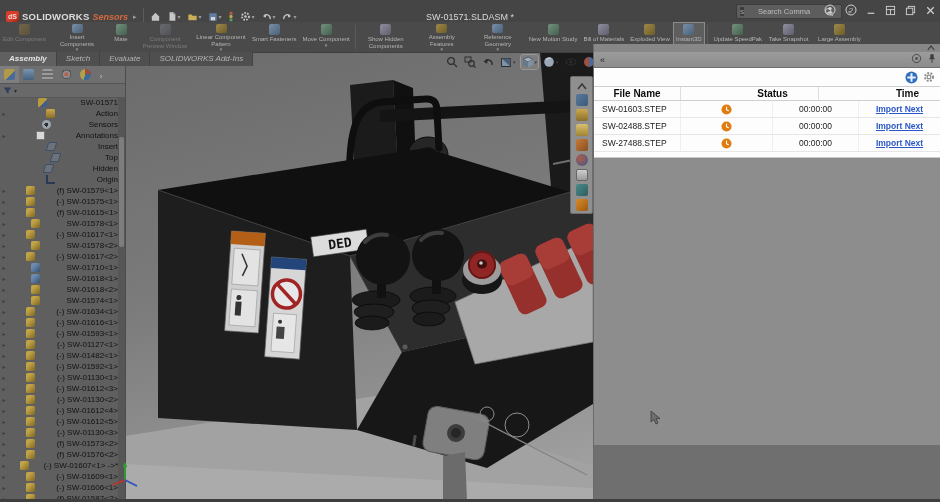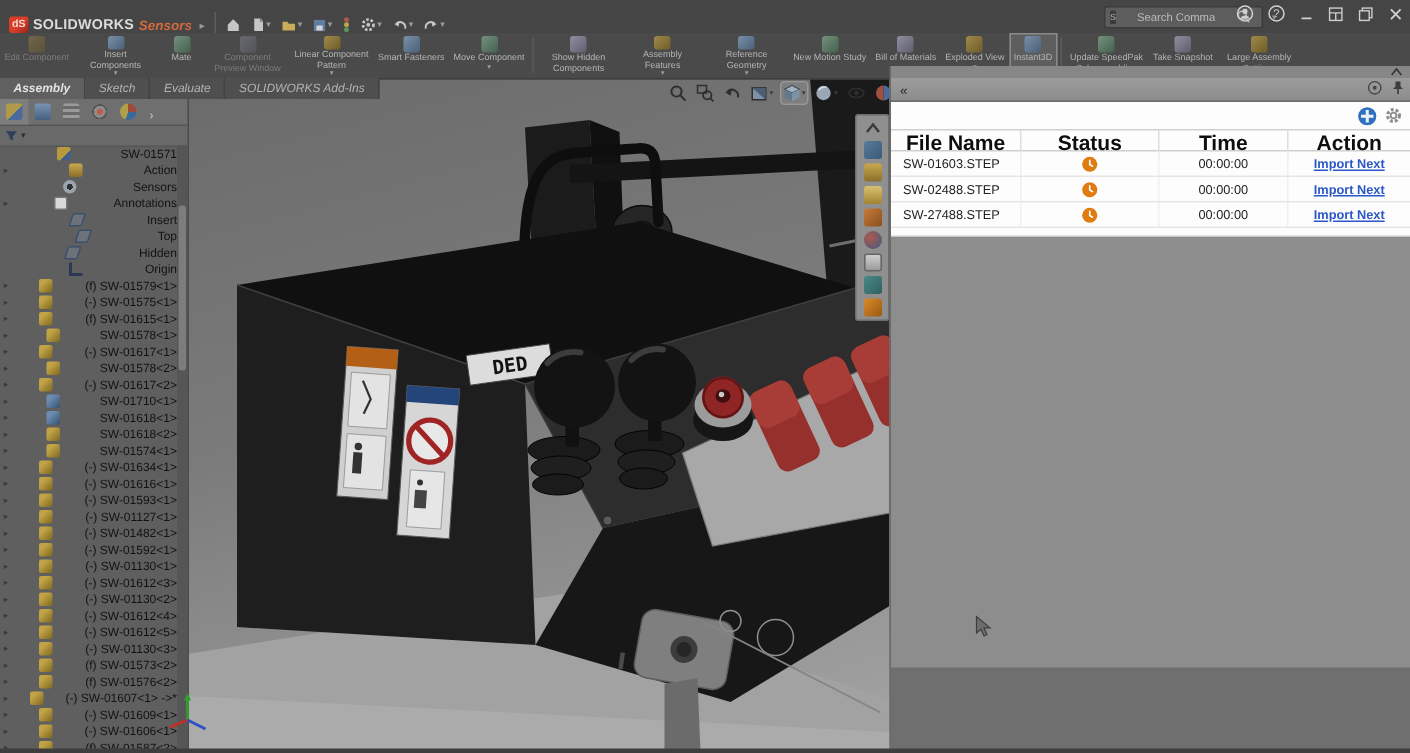--- a/index.html
+++ b/index.html
@@ -102,21 +102,21 @@
   .ip-sliver svg{position:absolute;right:6px;top:1px;}
   .ip-header{height:15px;background:linear-gradient(#9b9b9b,#8d8d8d);border-bottom:1px solid #6f6f6f;
              display:flex;align-items:center;position:relative;}
   .ip-collapse{font-size:9px;color:#2a2a2a;padding-left:6px;}
   .ip-title{position:absolute;left:0;right:0;text-align:center;font-size:10px;font-weight:bold;color:#1b1b1b;}
   .ip-hicons{position:absolute;right:4px;top:1px;display:flex;gap:5px;align-items:center;}
   .ip-content{background:#fdfdfd;}
   .ip-toolbar{height:18px;display:flex;justify-content:flex-end;align-items:center;gap:5px;padding-right:6px;}
   .ip-table{font-size:8.5px;color:#222;}
   .ip-thead,.ip-trow{display:grid;grid-template-columns:87px 92px 86px 82px;align-items:center;}
-  .ip-thead{height:13px;font-weight:bold;font-size:14px;color:#0e0e0e;border-top:1px solid #cfcfcf;border-bottom:1px solid #cfcfcf;}
+  .ip-thead{height:13px;font-weight:bold;font-size:10px;color:#0e0e0e;border-top:1px solid #cfcfcf;border-bottom:1px solid #cfcfcf;gap:46px;}
   .ip-thead>div{text-align:center;border-right:1px solid #dedede;height:100%;display:flex;align-items:center;justify-content:center;}
   .ip-trow{height:16px;border-bottom:1px solid #e6e6e6;}
   .ip-trow>div{text-align:center;border-right:1px solid #efefef;height:100%;display:flex;align-items:center;justify-content:center;}
   .ip-cell-file{justify-content:flex-start !important;padding-left:8px;}
   .ip-link{color:#2b57c9;text-decoration:underline;font-weight:bold;font-size:8.5px;}
   .ip-empty-row{height:5px;background:#fdfdfd;border-bottom:1px solid #c9c9c9;}
   .ip-body{background:#8d8d8d;height:287px;}
   
   .statusstrip{position:absolute;left:0;bottom:0;width:940px;height:3px;background:#3e3e3e;z-index:6;}
   .triad{position:absolute;left:110px;top:462px;z-index:3;}
@@ -290,20 +290,21 @@
           <span class="qa-caret">▾</span>
         </span>
         <span class="qa-item">
           <svg width="11" height="9" viewBox="0 0 12 10">
             <path d="M2 8a4 4 0 0 1 6.5-4" fill="none" stroke="#c6c6c6" stroke-width="1.4"></path>
             <polygon points="10,4.5 6,2.5 7,6.5" fill="#c6c6c6"></polygon>
           </svg>
           <span class="qa-caret">▾</span>
         </span>
       </div>
+    <div class="doc-title">SW-01571.SLDASM *</div>
     <div class="search-box">
       <span class="search-sicon">S</span>
       <input class="search-input" placeholder="Search Commands" style="">
       <span id="search-mag"><svg width="10" height="10" viewBox="0 0 12 12">
             <circle cx="5" cy="5" r="3.2" fill="none" stroke="#b8b8b8" stroke-width="1.3"></circle>
             <line x1="7.5" y1="7.5" x2="10.5" y2="10.5" stroke="#b8b8b8" stroke-width="1.3"></line>
           </svg></span>
       <span class="qa-caret">▾</span>
     </div>
     <div class="win-icons" id="win-icons">

